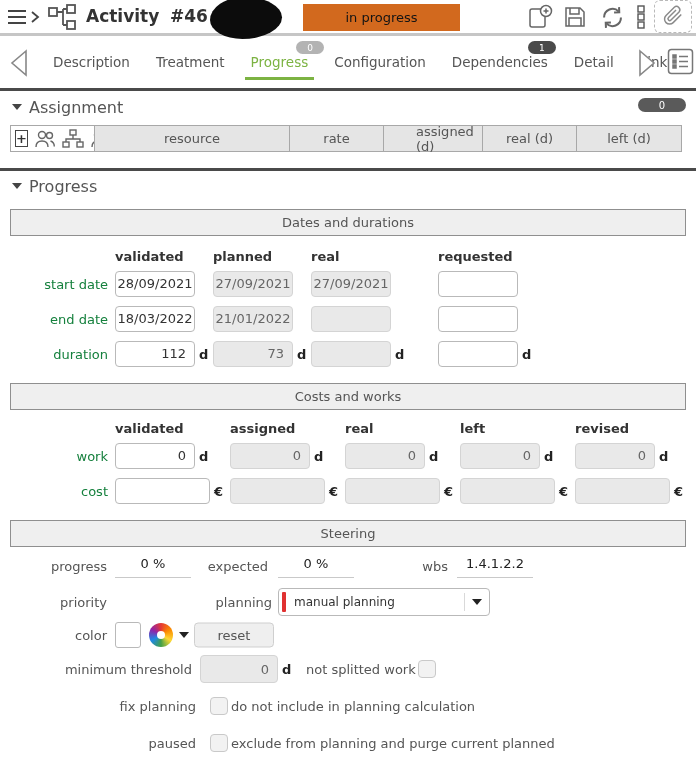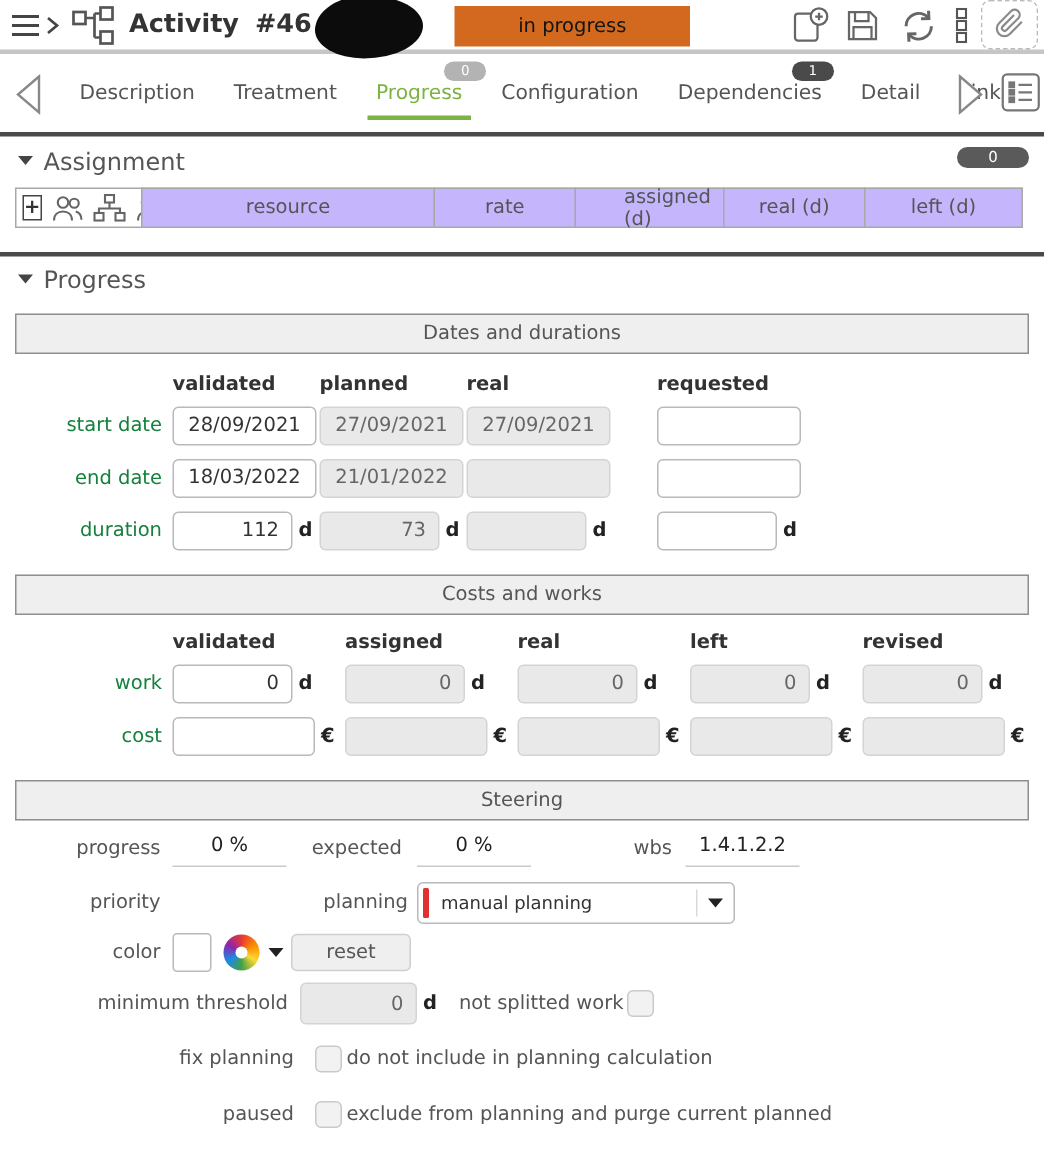--- a/index.html
+++ b/index.html
@@ -55,21 +55,21 @@
   .head-row > * { position:absolute; bottom:2px; }
 
   .fld { height:26px; border:1px solid #b9b9b9; border-radius:4px; background:#fff; font-size:13px; color:#333;
          display:flex; align-items:center; justify-content:center; }
   .fld.gray { background:#e9e9e9; border-color:#d4d4d4; color:#666; }
   .fld.num { justify-content:flex-end; padding-right:8px; }
   .unit { font-size:13px; font-weight:bold; color:#222; }
 
   
   .c1 { left:105px; } .c2 { left:203px; } .c3 { left:301px; } .c4 { left:428px; }
-  .w-date { width:96px; } .w-dur { width:80px; }
+  .w-date { width:80px; } .w-dur { width:80px; }
   .u1 { left:189px; } .u2 { left:287px; } .u3 { left:385px; } .u4 { left:512px; }
 
   
   .k1 { left:105px; } .k2 { left:220px; } .k3 { left:335px; } .k4 { left:450px; } .k5 { left:565px; }
   .w-work { width:80px; } .w-cost { width:95px; }
   .uw1 { left:189px; } .uw2 { left:304px; } .uw3 { left:419px; } .uw4 { left:534px; } .uw5 { left:649px; }
   .uc1 { left:204px; } .uc2 { left:319px; } .uc3 { left:434px; } .uc4 { left:549px; } .uc5 { left:664px; }
 
   
   .ro-val { width:76px; text-align:center; border-bottom:1px solid #c9c9c9; padding:2px 0 6px; font-size:13px; color:#222; }
@@ -85,21 +85,21 @@
   .wheel { left:139px; width:24px; height:24px; border-radius:50%; position:absolute; cursor:pointer;
            background:conic-gradient(#e53935,#fb8c00,#fdd835,#43a047,#1e88e5,#8e24aa,#e53935); }
   .wheel::after { content:""; position:absolute; left:8px; top:8px; width:8px; height:8px; border-radius:50%; background:#fdfdfd; }
   .btn { background:#efefef; border:1px solid #cfcfcf; border-radius:4px; height:25px; font-size:13px; color:#555;
          display:flex; align-items:center; justify-content:center; cursor:pointer; }
   .checkbox { width:18px; height:18px; border:1px solid #c9c9c9; border-radius:4px; background:#f2f2f2; cursor:pointer; }
   .chk-text { font-size:13px; color:#555; white-space:nowrap; }
 
   
   .assign-table { display:flex; margin-top:2px; }
-  .assign-table .cell { height:27px; border:1px solid #a8a8a8; margin-left:-1px; background:#c4b5fd; font-size:13px;
+  .assign-table .cell { height:27px; border:1px solid #a8a8a8; margin-left:-1px; background:#e5e5e5; font-size:13px;
                         color:#555; display:flex; align-items:center; justify-content:center; }
   .assign-table .cell:first-child { margin-left:0; background:#fff; justify-content:flex-start; padding:0 4px; gap:5px; }
   .plus-box { width:17px; height:17px; border:1.5px solid #444; display:flex; align-items:center; justify-content:center;
               font-size:13px; font-weight:bold; color:#333; background:#fff; cursor:pointer; }
   .tbl-icon { cursor:pointer; display:flex; }
 </style>
 </head>
 <body>
 
 <div class="toolbar">

